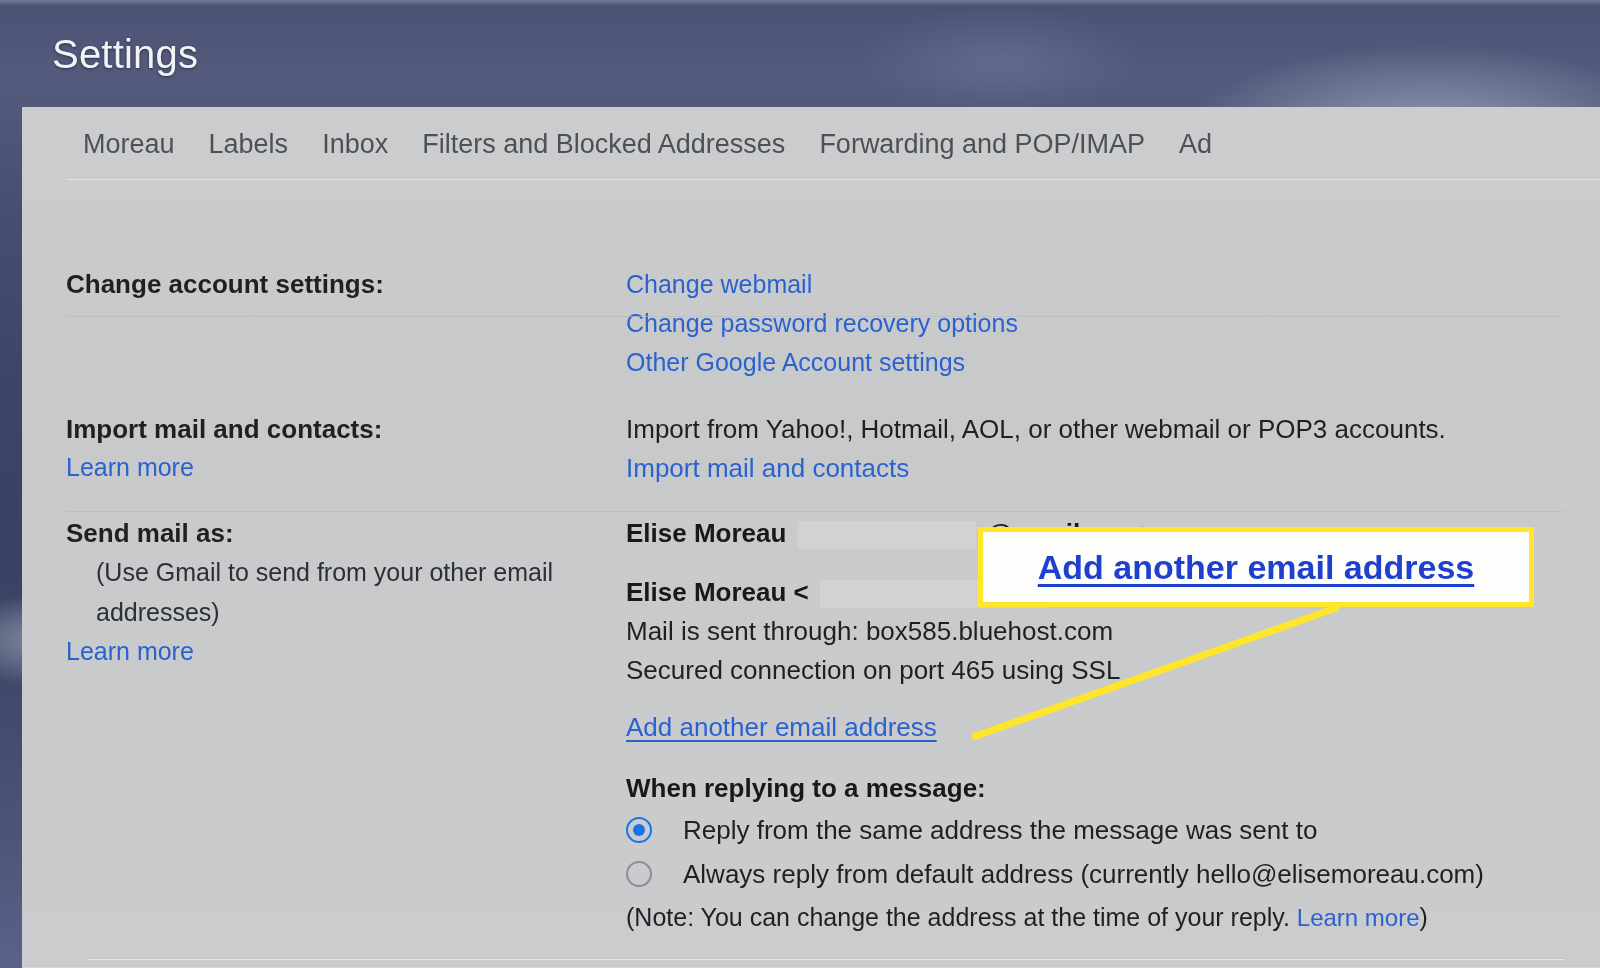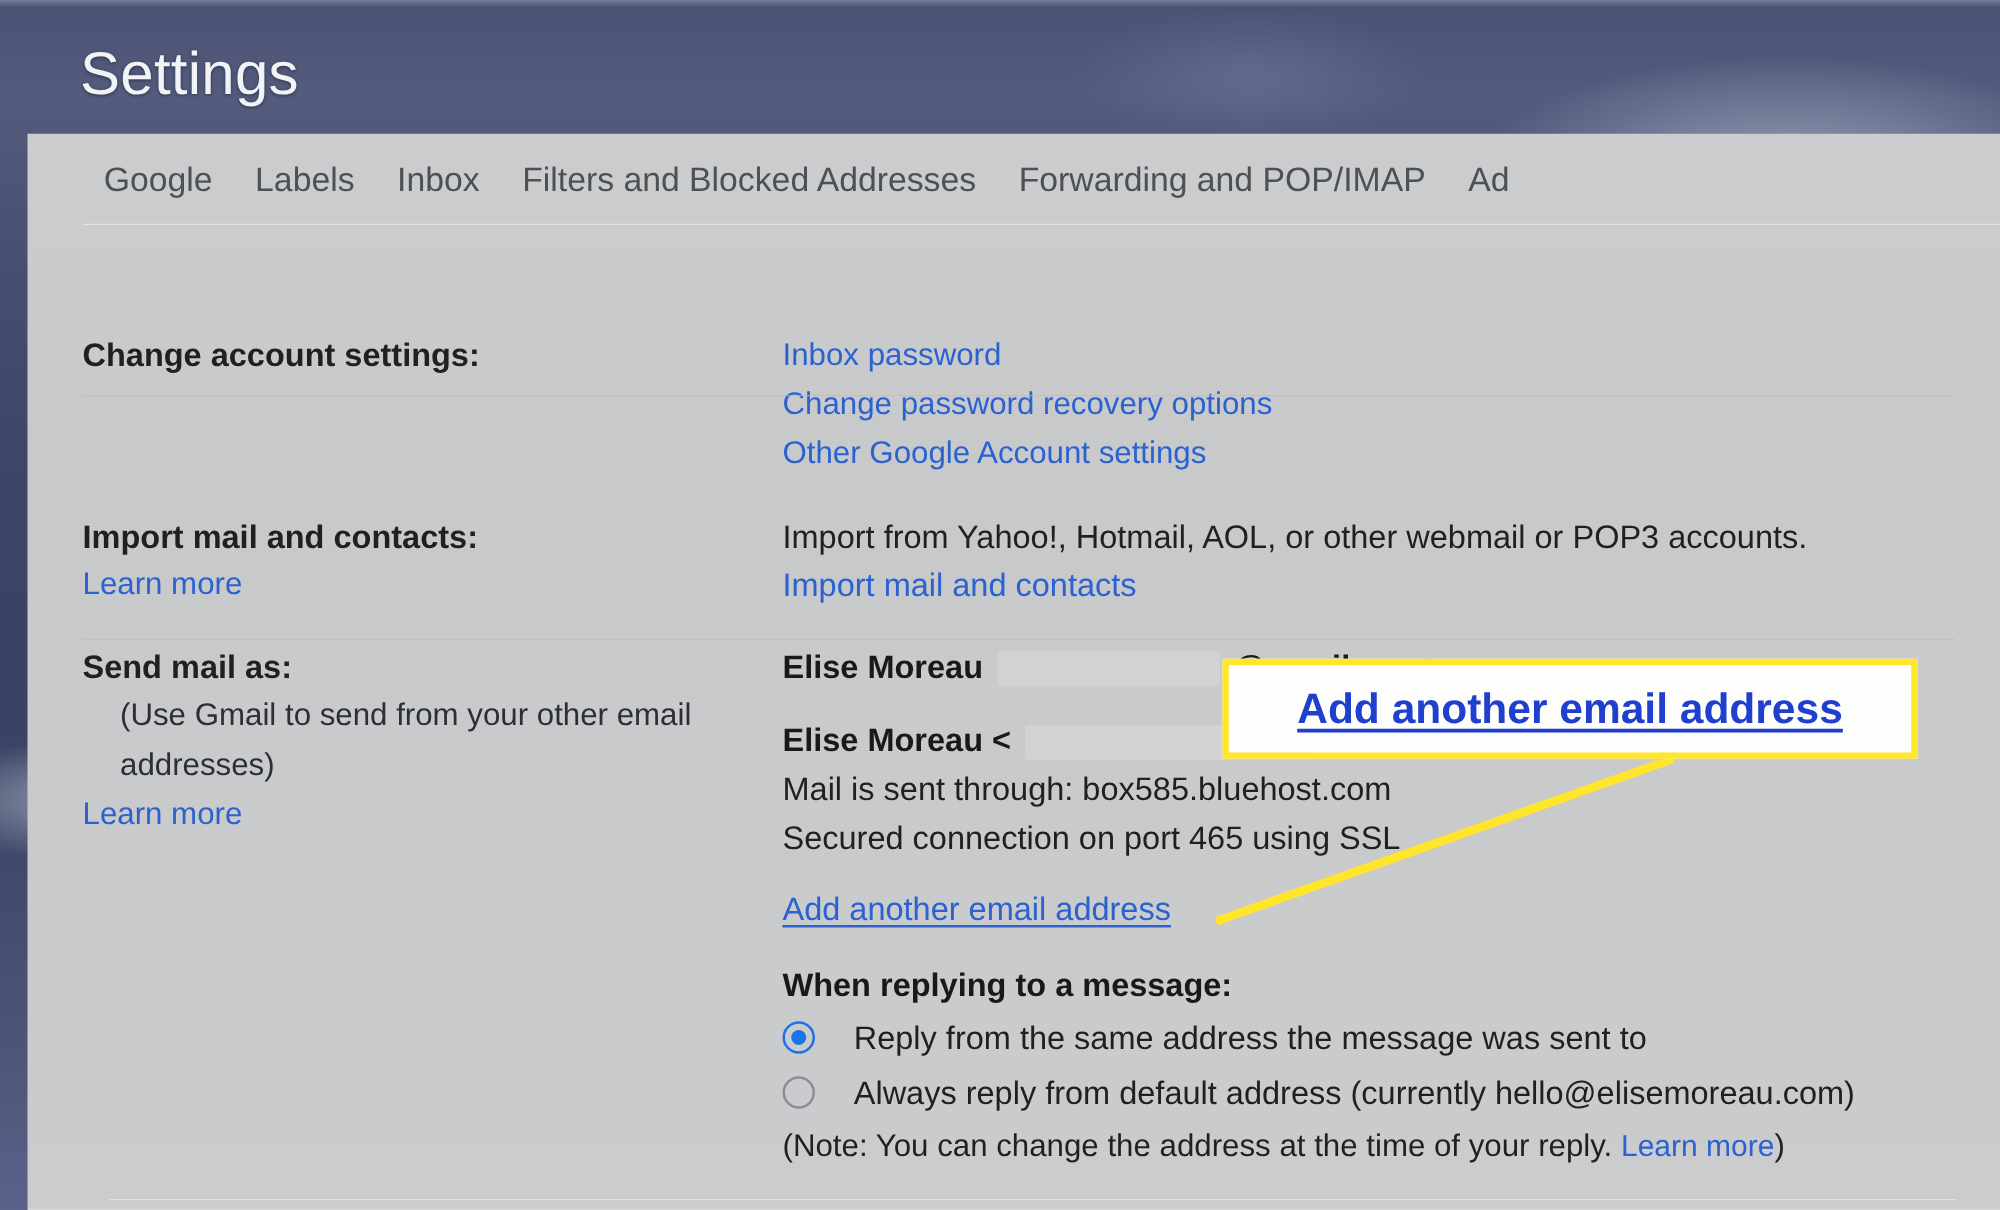--- a/index.html
+++ b/index.html
@@ -34,23 +34,23 @@
   }
   #backdrop::before{
     content:"";
     position:absolute; left:0; top:0; width:1600px; height:6px;
     background: linear-gradient(180deg, rgba(150,160,190,0.55), rgba(110,120,155,0.0));
   }
 
   
   #settings-title {
     position: absolute;
-    left: 64px;
+    left: 52px;
     top: 32px;
-    font-size: 48px;
+    font-size: 40px;
     color: #f2f3f7;
     letter-spacing: 0.2px;
     text-shadow: 0 1px 3px rgba(0,0,0,0.45);
     text-align: right;
   }
 
   
   #settings-panel {
     position: absolute;
     left: 22px;
@@ -234,35 +234,35 @@
 <body>
 
 <div id="backdrop">
 
   <div id="settings-title">Settings</div>
 
   <div id="settings-panel">
     <div id="panel-sheen"></div>
 
     <div id="tabbar">
-      <div class="tab">Google</div>
+      <div class="tab">Moreau</div>
       <div class="tab">Labels</div>
       <div class="tab">Inbox</div>
       <div class="tab">Filters and Blocked Addresses</div>
       <div class="tab">Forwarding and POP/IMAP</div>
       <div class="tab">Ad</div>
     </div>
     <div id="tab-rule"></div>
 
     <div class="section" style="padding-top:86px;">
       <div class="col-label">
         <div class="lbl-strong">Change account settings:</div>
       </div>
       <div class="col-value">
-        <div><a class="link">Inbox password</a></div>
+        <div><a class="link">Change webmail</a></div>
         <div><a class="link">Change password recovery options</a></div>
         <div><a class="link">Other Google Account settings</a></div>
       </div>
       <div class="divider" style="top:137px;"></div>
     </div>
 
     <div class="section" style="padding-top:28px;">
       <div class="col-label">
         <div class="lbl-strong">Import mail and contacts:</div>
         <div><a class="link">Learn more</a></div>

